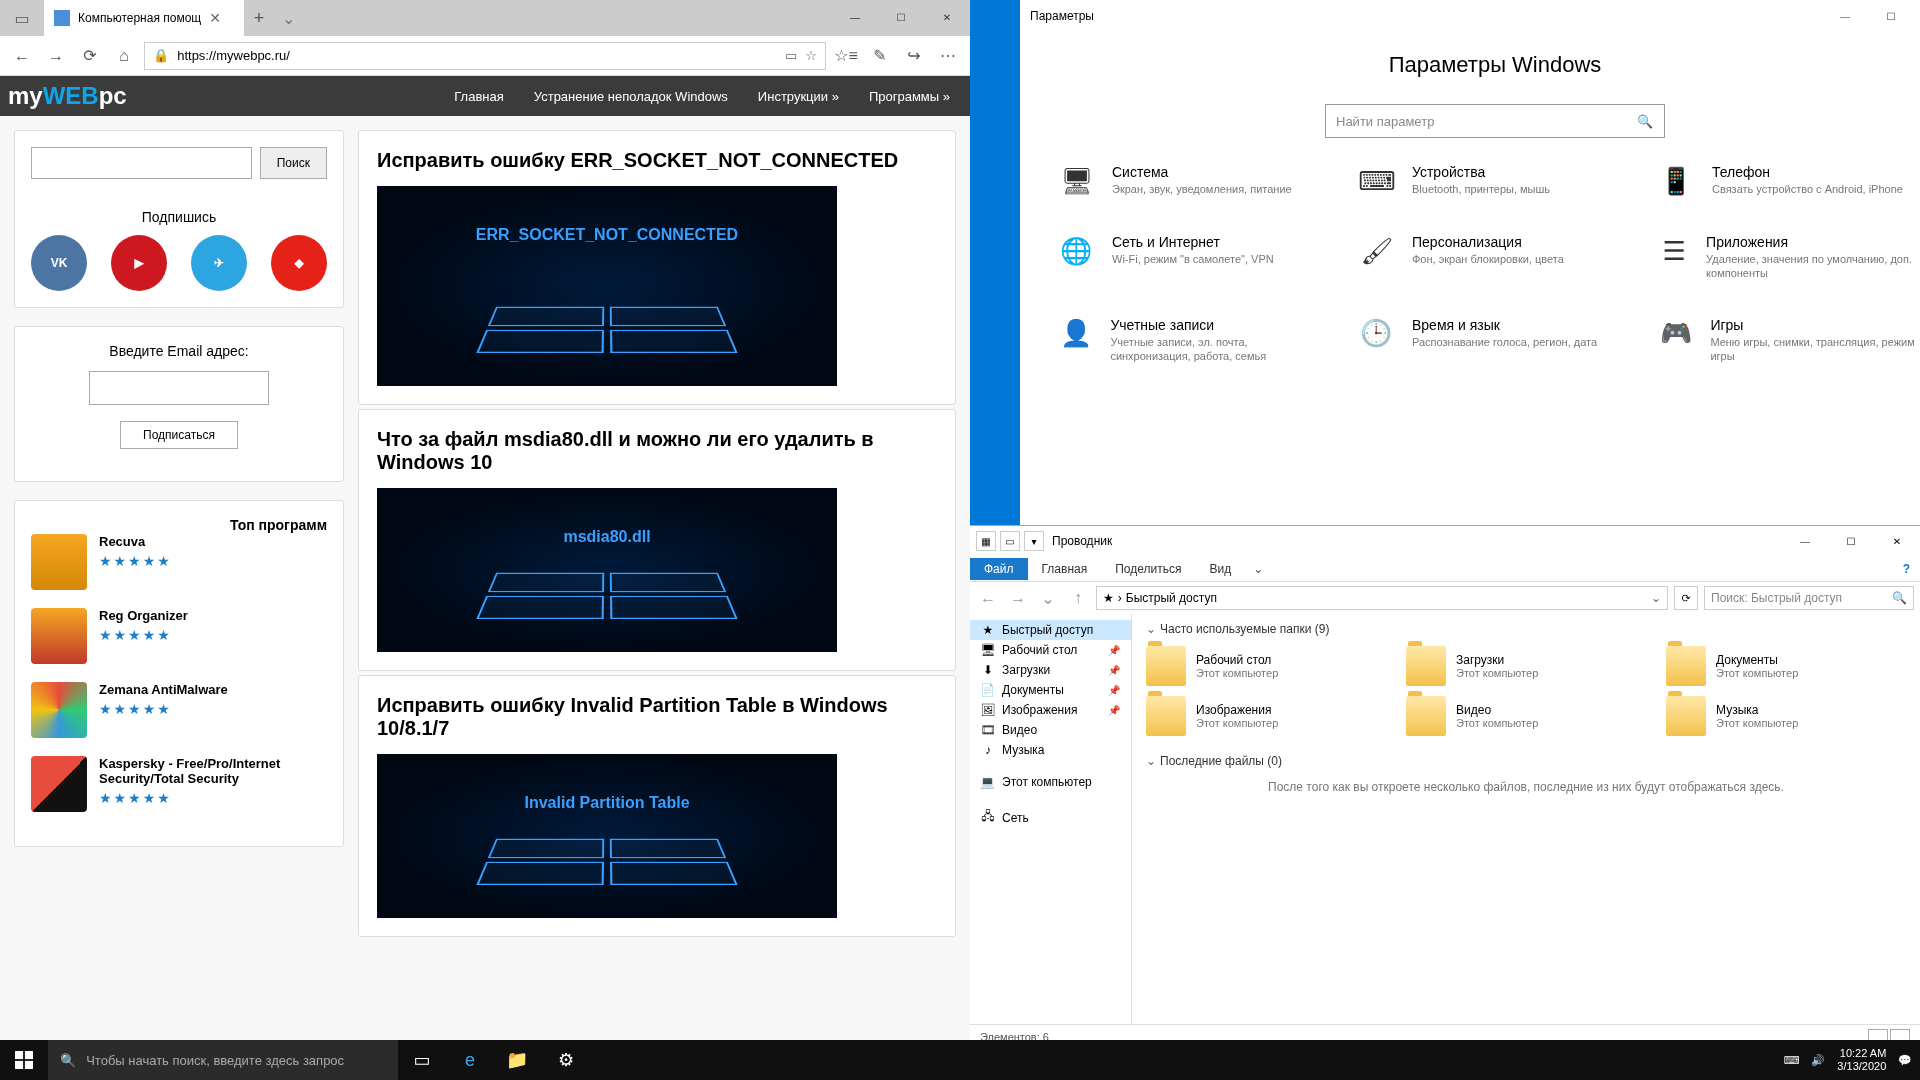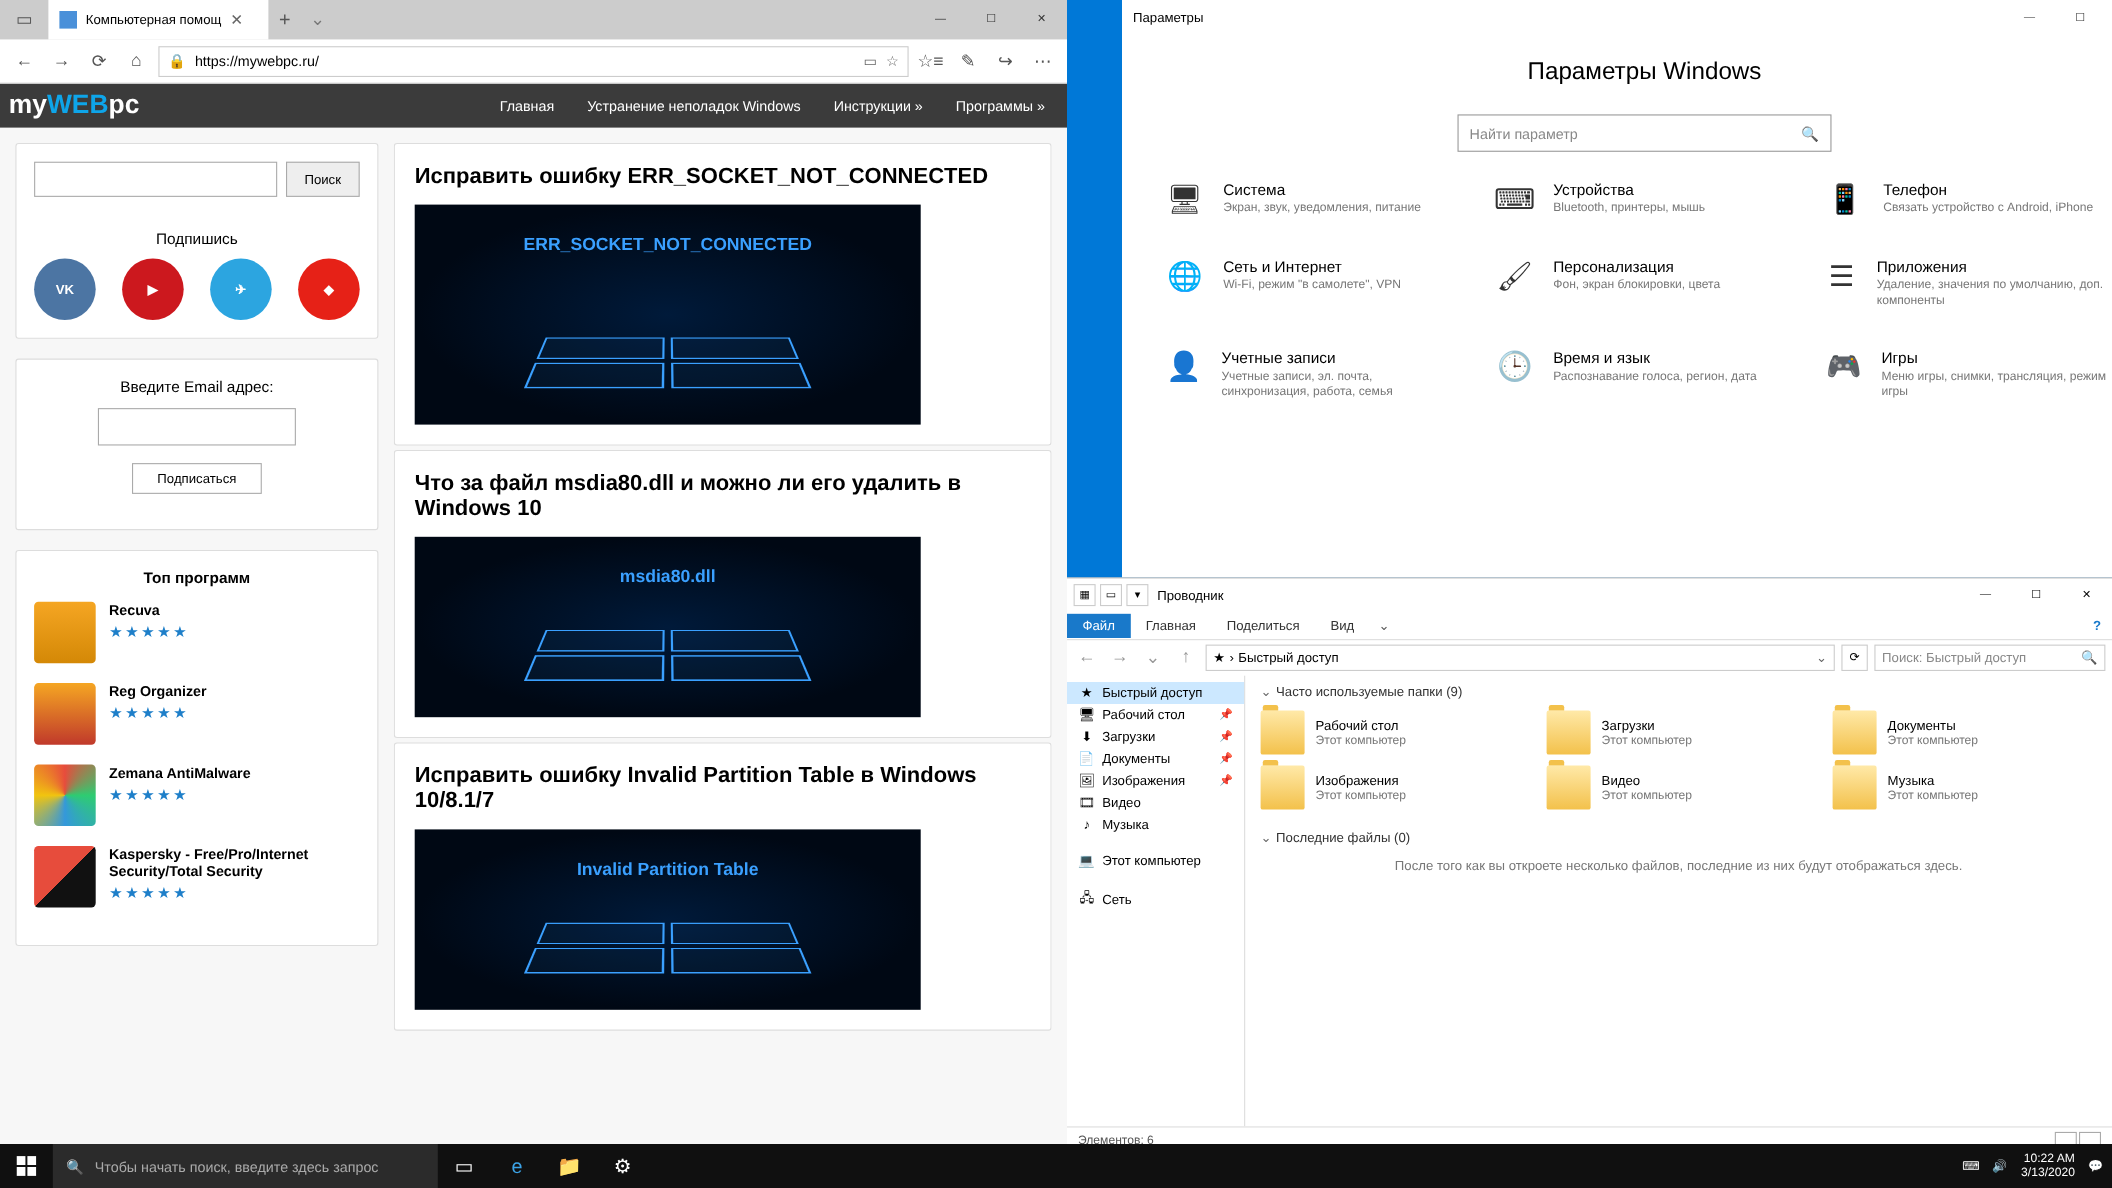--- a/index.html
+++ b/index.html
@@ -30,37 +30,37 @@
 .card{background:#fff;border:1px solid #ddd;border-radius:3px;padding:16px}
 .search-row{display:flex;gap:8px}
 .search-row input{flex:1;border:1px solid #aaa;height:32px;padding:0 6px}
 .search-row button{padding:0 16px;border:1px solid #aaa;background:#eee;font-size:12px}
 .sub-t{text-align:center;font-size:14px;margin-bottom:10px}
 .socials{display:flex;gap:24px;justify-content:center}
 .soc{width:56px;height:56px;border-radius:50%;display:flex;align-items:center;justify-content:center;color:#fff;font-weight:bold;font-size:12px}
 .vk{background:#4c75a3}.yt{background:#cc181e}.tg{background:#2ca5e0}.zen{background:#e62117}
 .email-card input{width:180px;height:34px;border:1px solid #aaa;margin:12px auto;display:block}
 .email-card button{display:block;margin:16px auto;padding:6px 22px;border:1px solid #aaa;background:#fff;font-size:12px}
-.top-t{text-align:center;font-weight:bold;font-size:14px;margin-bottom:14px}
+.top-t{text-align:right;font-weight:bold;font-size:14px;margin-bottom:1px}
 .prog{display:flex;gap:12px;margin-bottom:18px}
 .prog .pic{width:56px;height:56px;border-radius:4px}
 .p1{background:linear-gradient(#f5a623,#d48806)}
 .p2{background:linear-gradient(#f5a623,#c0392b)}
 .p3{background:conic-gradient(#e74c3c,#2ecc71,#3498db,#f1c40f,#e74c3c)}
 .p4{background:linear-gradient(135deg,#e74c3c 50%,#111 50%)}
 .prog .meta{flex:1}
 .prog .name{font-size:13px;font-weight:bold;margin-bottom:4px}
 .stars{color:#1e7fc9;font-size:14px;letter-spacing:2px}
 .main{flex:1;display:flex;flex-direction:column;gap:4px;overflow:hidden}
 .post{background:#fff;border:1px solid #ddd;border-radius:3px;padding:18px}
 .post h2{font-size:20px;margin-bottom:14px}
 .thumb{width:460px;height:200px;background:radial-gradient(ellipse at center,#001a3a 0%,#000814 70%);position:relative;display:flex;flex-direction:column;align-items:center;justify-content:center;color:#3aa0ff;font-weight:bold}
 .thumb .tiles{position:absolute;bottom:18px;width:240px;height:80px;display:grid;grid-template-columns:1fr 1fr;grid-template-rows:1fr 1fr;gap:6px;transform:perspective(400px) rotateX(55deg)}
 .thumb .tiles div{border:2px solid #3aa0ff;background:rgba(58,160,255,.05)}
-.thumb .cap{position:absolute;top:28px;font-size:16px}
+.thumb .cap{position:absolute;top:40px;font-size:16px}
 .thumb.sm{height:164px}
 
 .settings{position:absolute;left:1020px;top:0;width:950px;height:525px;background:#fff;display:flex;flex-direction:column}
 .set-title{height:32px;display:flex;align-items:center;padding:0 10px;font-size:12px}
 .set-title .wb{margin-left:auto;display:flex}
 .set-title .wb div{width:46px;text-align:center;font-family:"Segoe MDL2 Assets";font-size:10px;color:#333}
 .set-h1{text-align:center;font-size:22px;font-weight:300;margin-top:20px}
 .set-search{width:340px;height:34px;margin:26px auto;border:1px solid #999;background:#fff;display:flex;align-items:center;padding:0 10px;font-size:13px;color:#888;justify-content:space-between}
 .set-grid{display:grid;grid-template-columns:repeat(3,270px);gap:36px 30px;justify-content:center;padding:0 40px}
 .set-item{display:flex;gap:18px}

